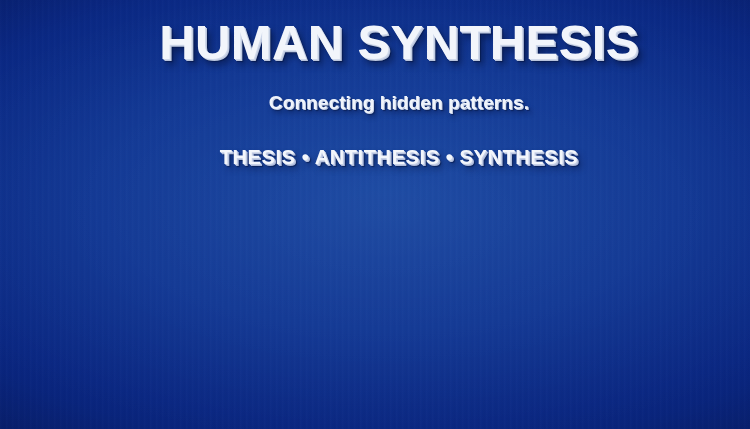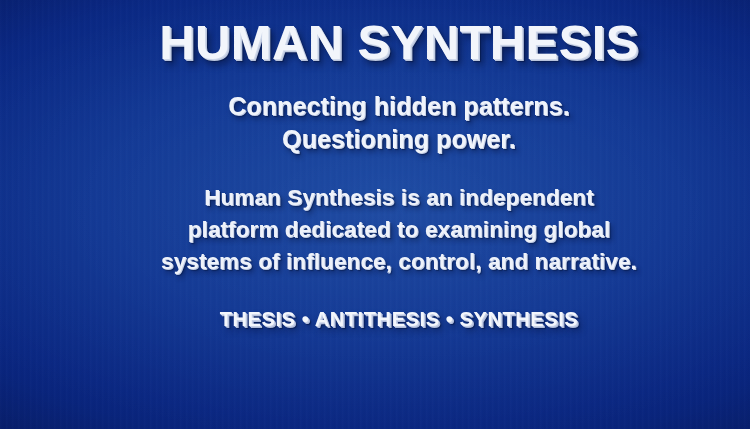--- a/index.html
+++ b/index.html
@@ -62,21 +62,21 @@
     line-height: 1.05;
     text-shadow:
       1px 1px 0 #cfd8ea,
       2px 2px 0 #b9c4dc,
       3px 3px 1px rgba(4,18,60,0.55),
       5px 6px 7px rgba(3,12,45,0.55);
   }
 
   .tagline {
     margin-top: 22px;
-    font-size: 25px;
+    font-size: 19px;
     font-weight: bold;
     color: #f0f4fb;
     line-height: 1.32;
     letter-spacing: 0.1px;
     text-shadow:
       1px 1px 0 #c7d1e7,
       2px 2px 1px rgba(5,20,62,0.50),
       3px 4px 5px rgba(3,12,45,0.50);
   }
   .tagline div { white-space: nowrap; }
@@ -111,25 +111,19 @@
 </head>
 <body>
 
 <div id="stage">
   <div class="content">
 
     <div class="title">HUMAN SYNTHESIS</div>
 
     <div class="tagline">
       <div>Connecting hidden patterns.</div>
-      <div>Questioning power.</div>
     </div>
 
-    <div class="body-copy">
-      <div>Human Synthesis is an independent</div>
-      <div>platform dedicated to examining global</div>
-      <div>systems of influence, control, and narrative.</div>
-    </div>
 
     <div class="motto">THESIS • ANTITHESIS • SYNTHESIS</div>
 
   </div>
 </div>
 
 </body></html>

